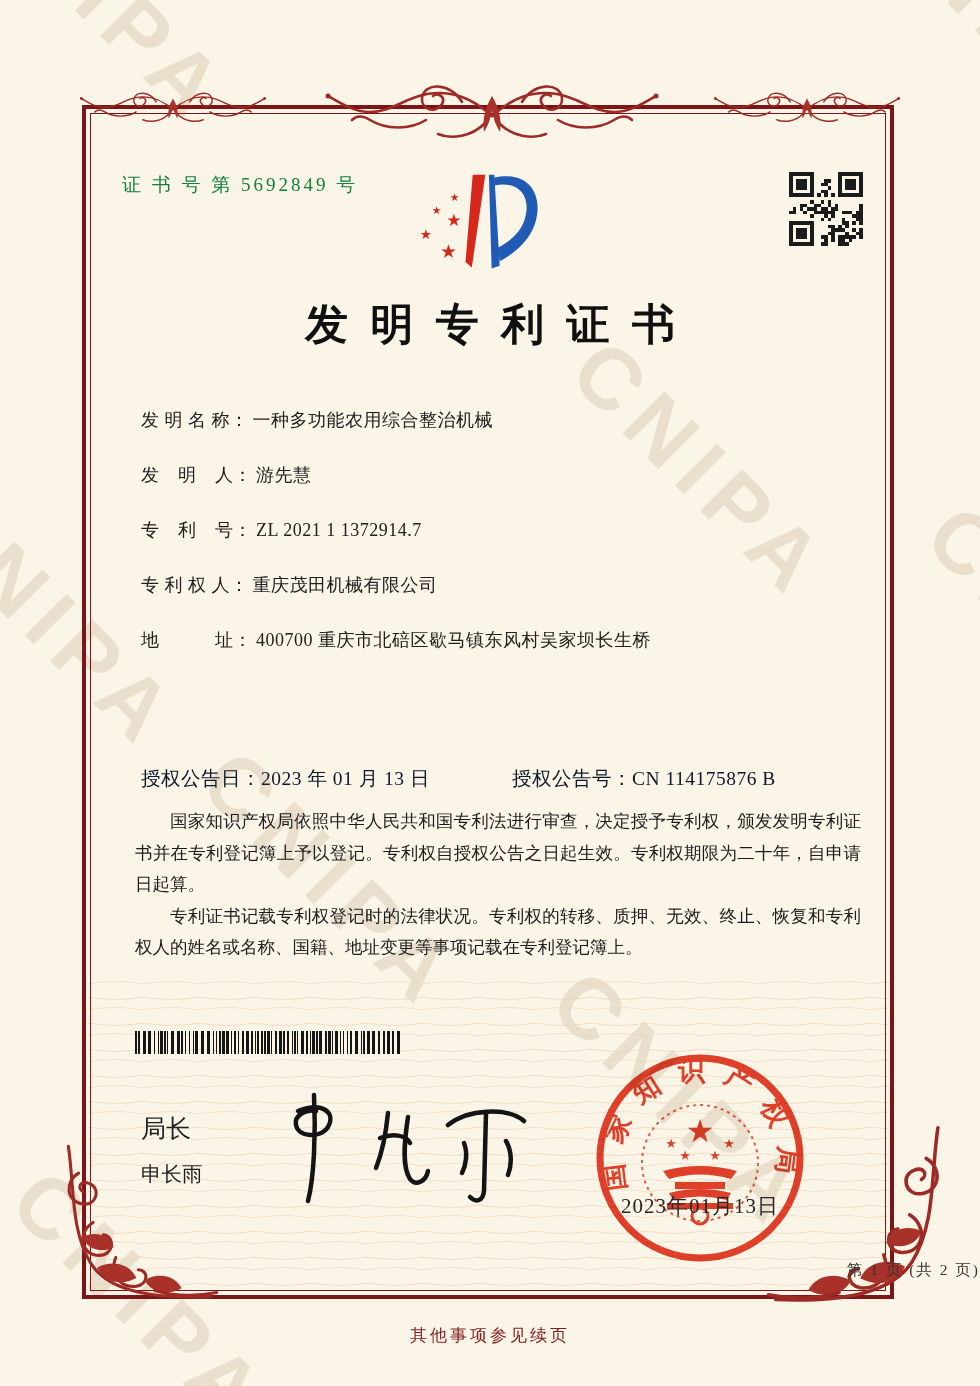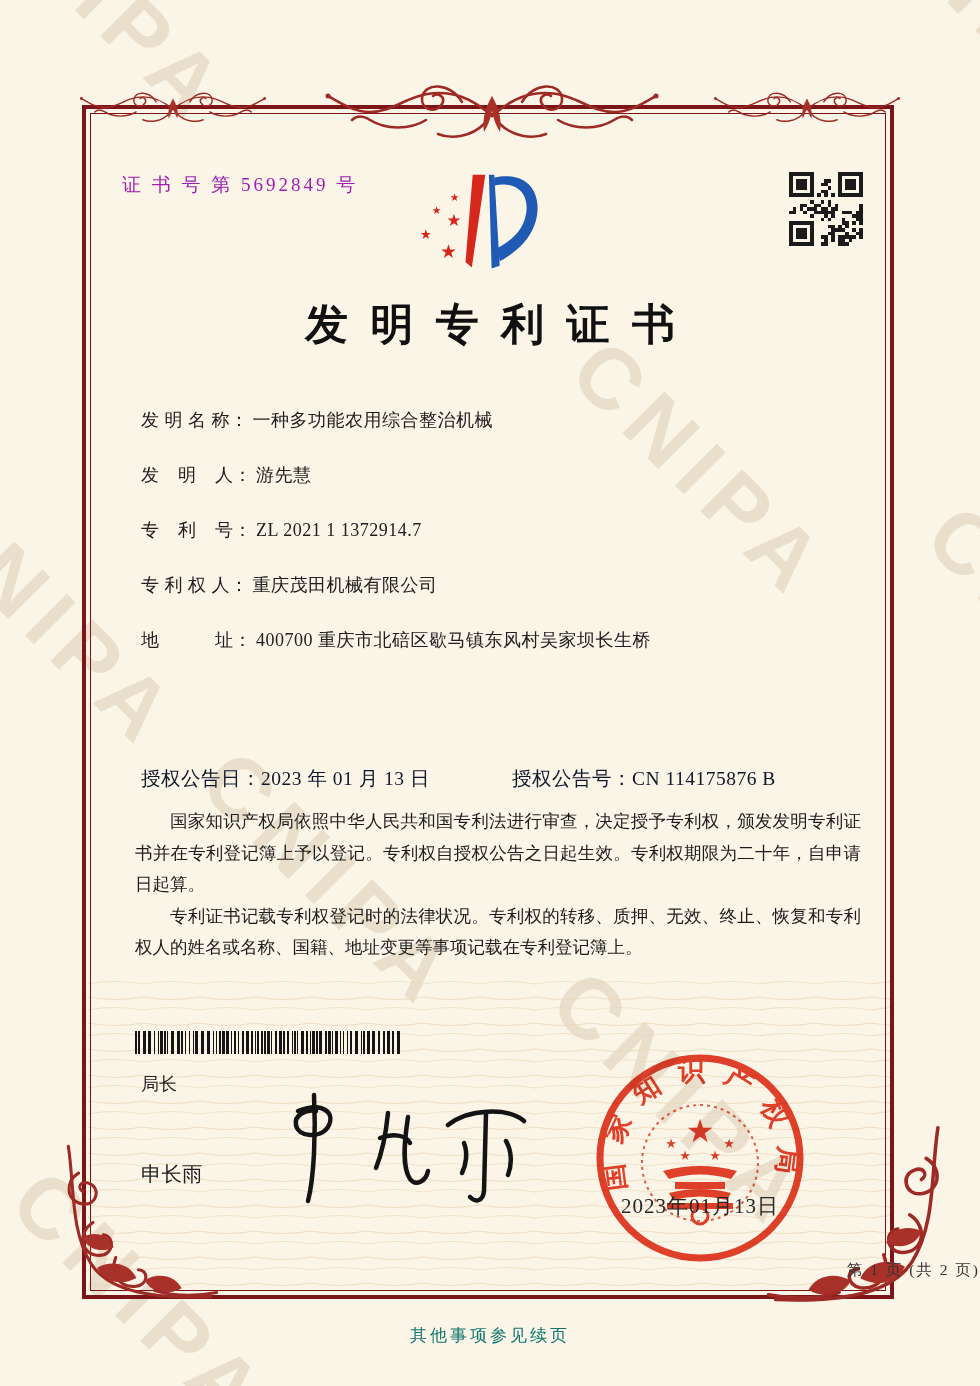--- a/index.html
+++ b/index.html
@@ -28,21 +28,21 @@
   .frame-inner{position:absolute; inset:4px; border:1.6px solid #7c1518;}
   
   .orn{position:absolute; z-index:2; pointer-events:none;}
   .orn path{stroke:#9e2a25; fill:none; stroke-width:2.6; stroke-linecap:round;}
   .orn .fill{fill:#a8322a; stroke:none;}
   .orn circle{fill:#9e2a25;}
   .corner path{stroke-width:3;}
   .mirror{transform:scaleX(-1);}
   
   .cert-no{position:absolute; left:122px; top:172px; z-index:3;
-    font-size:19px; letter-spacing:3px; color:#a21caf;}
+    font-size:19px; letter-spacing:3px; color:#15803d;}
   .logo{position:absolute; left:398px; top:148px; z-index:3;}
   .logo text{font-family:"DejaVu Sans",sans-serif;}
   .qr{position:absolute; left:789px; top:172px; width:74px; height:74px; z-index:3;}
   .qr rect{fill:#1b1b1b;}
   .title{
     position:absolute; left:90px; top:296px; width:800px; z-index:3;
     text-align:center; font-size:43px; font-weight:600; color:#101010;
     letter-spacing:.52em; text-indent:.52em; white-space:nowrap;
   }
   
@@ -53,39 +53,39 @@
     font-size:19.5px; color:#0f172a; letter-spacing:.5px;}
   .grant-no{position:absolute; left:371px; top:0;}
   
   .body-text{position:absolute; left:135px; top:806px; width:726px; z-index:3;
     font-size:17.5px; line-height:1.8; text-align:justify; color:#1c1c1c;}
   .body-text p{margin:0; text-indent:2em;}
   
   .barcode{position:absolute; left:135px; top:1031px; z-index:3;}
   .barcode rect{fill:#151515;}
   
-  .sig-title{position:absolute; left:141px; top:1072px; z-index:4; font-size:18px;}
+  .sig-title{position:absolute; left:141px; top:1112px; z-index:4; font-size:25px;}
   .sig-name{position:absolute; left:141px; top:1160px; z-index:4; font-size:20.5px;}
   .sig-hand{position:absolute; left:268px; top:1083px; z-index:4;}
   .sig-hand path{fill:none; stroke:#141414; stroke-width:4.5; stroke-linecap:round; stroke-linejoin:round;}
   
   .seal{position:absolute; left:593px; top:1051px; z-index:4; mix-blend-mode:multiply; opacity:.95;}
   .seal .ring{fill:none; stroke:#e23822; stroke-width:7;}
   .seal .wreath{fill:none; stroke:#e23822; stroke-width:2; stroke-dasharray:3 4; opacity:.85;}
   .seal text{fill:#e23822; font-weight:700;}
   .seal .ringtext{font-size:27px; letter-spacing:17px;}
   .seal .emblem{fill:#e23822;}
   .seal .gear{fill:none; stroke:#e23822; stroke-width:3;}
   .seal-date{position:absolute; left:593px; top:1192px; width:214px; z-index:5;
     text-align:center; font-size:21px; color:#262626; letter-spacing:1px;}
   
   .page-num{position:absolute; left:0; top:1260px; width:980px; z-index:3;
     text-align:right; font-size:15.5px; color:#333; letter-spacing:2px;}
   .continuation{position:absolute; left:0; top:1324px; width:980px; z-index:3;
-    text-align:center; font-size:17px; color:#0f766e; letter-spacing:3px;}
+    text-align:center; font-size:17px; color:#7f1d1d; letter-spacing:3px;}
 </style>
 </head>
 <body>
 
 <div class="page">
 
   <span class="wm" style="left:840px; top:-35px;">CNIPA</span>
   <span class="wm" style="left:-60px; top:-55px;">CNIPA</span>
   <span class="wm" style="left:540px; top:420px;">CNIPA</span>
   <span class="wm" style="left:-110px; top:570px;">CNIPA</span>

